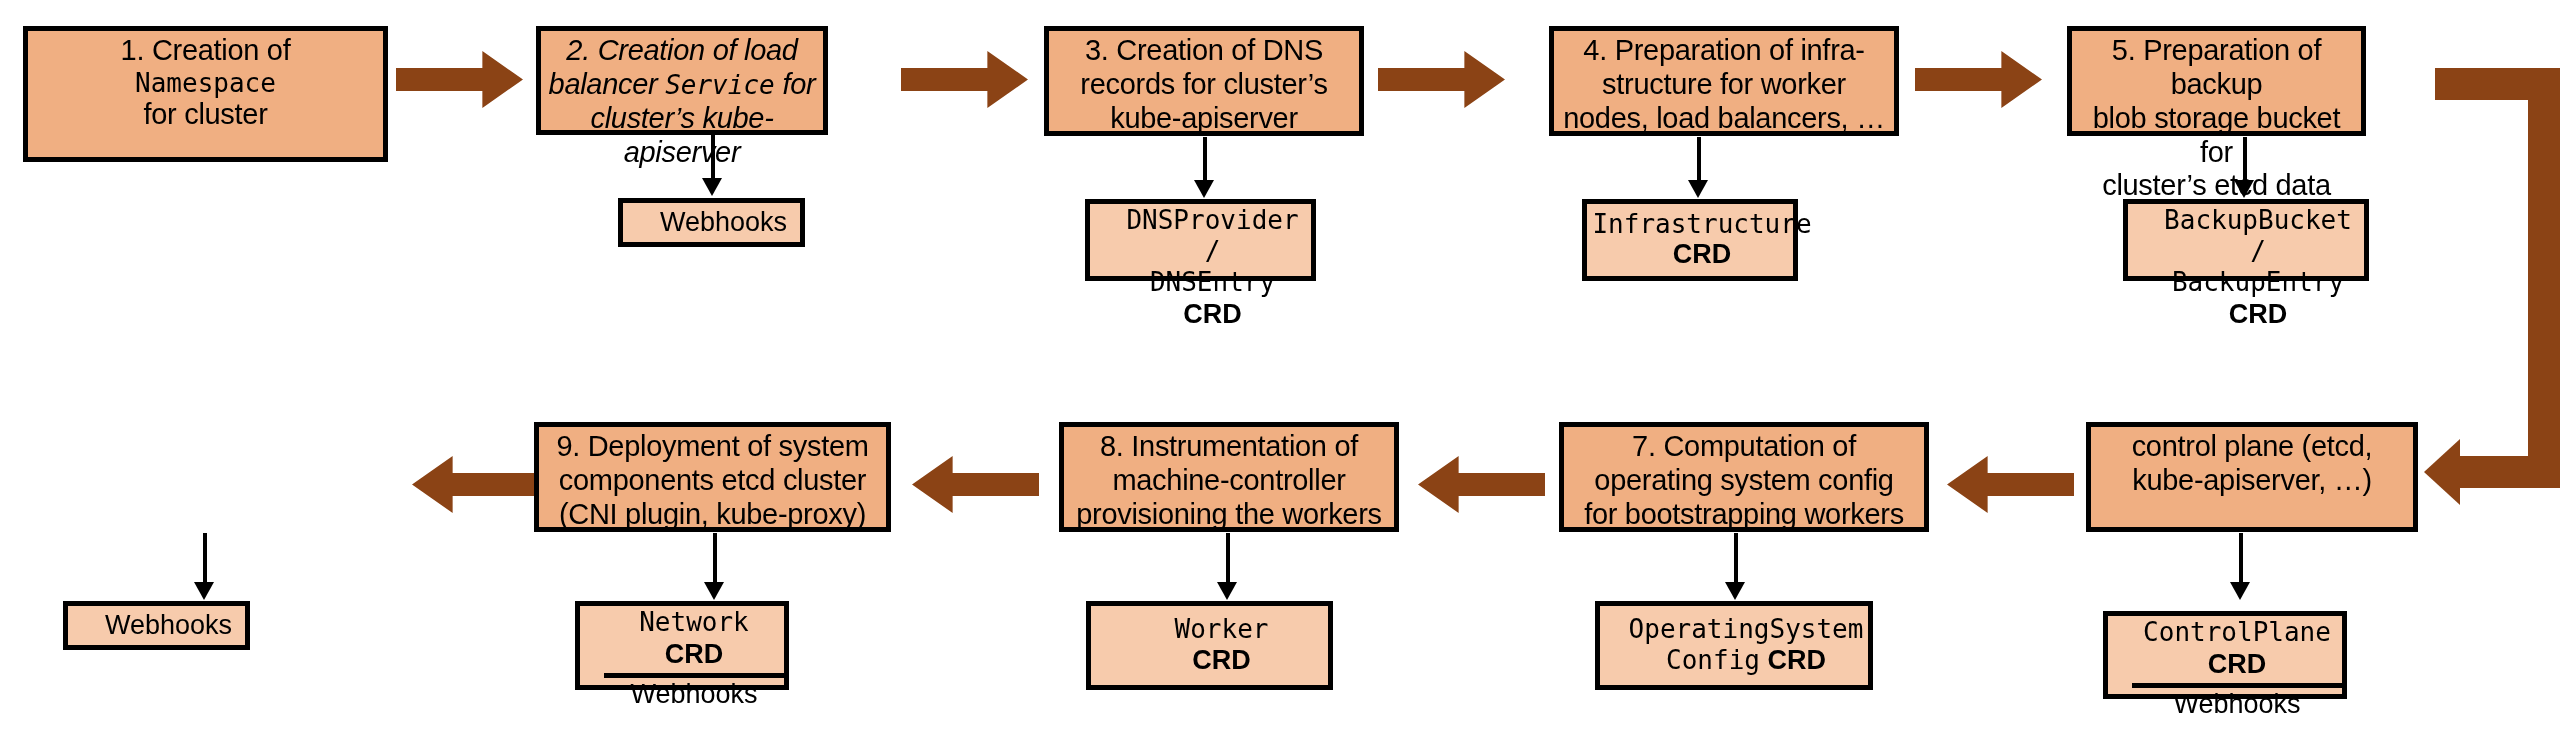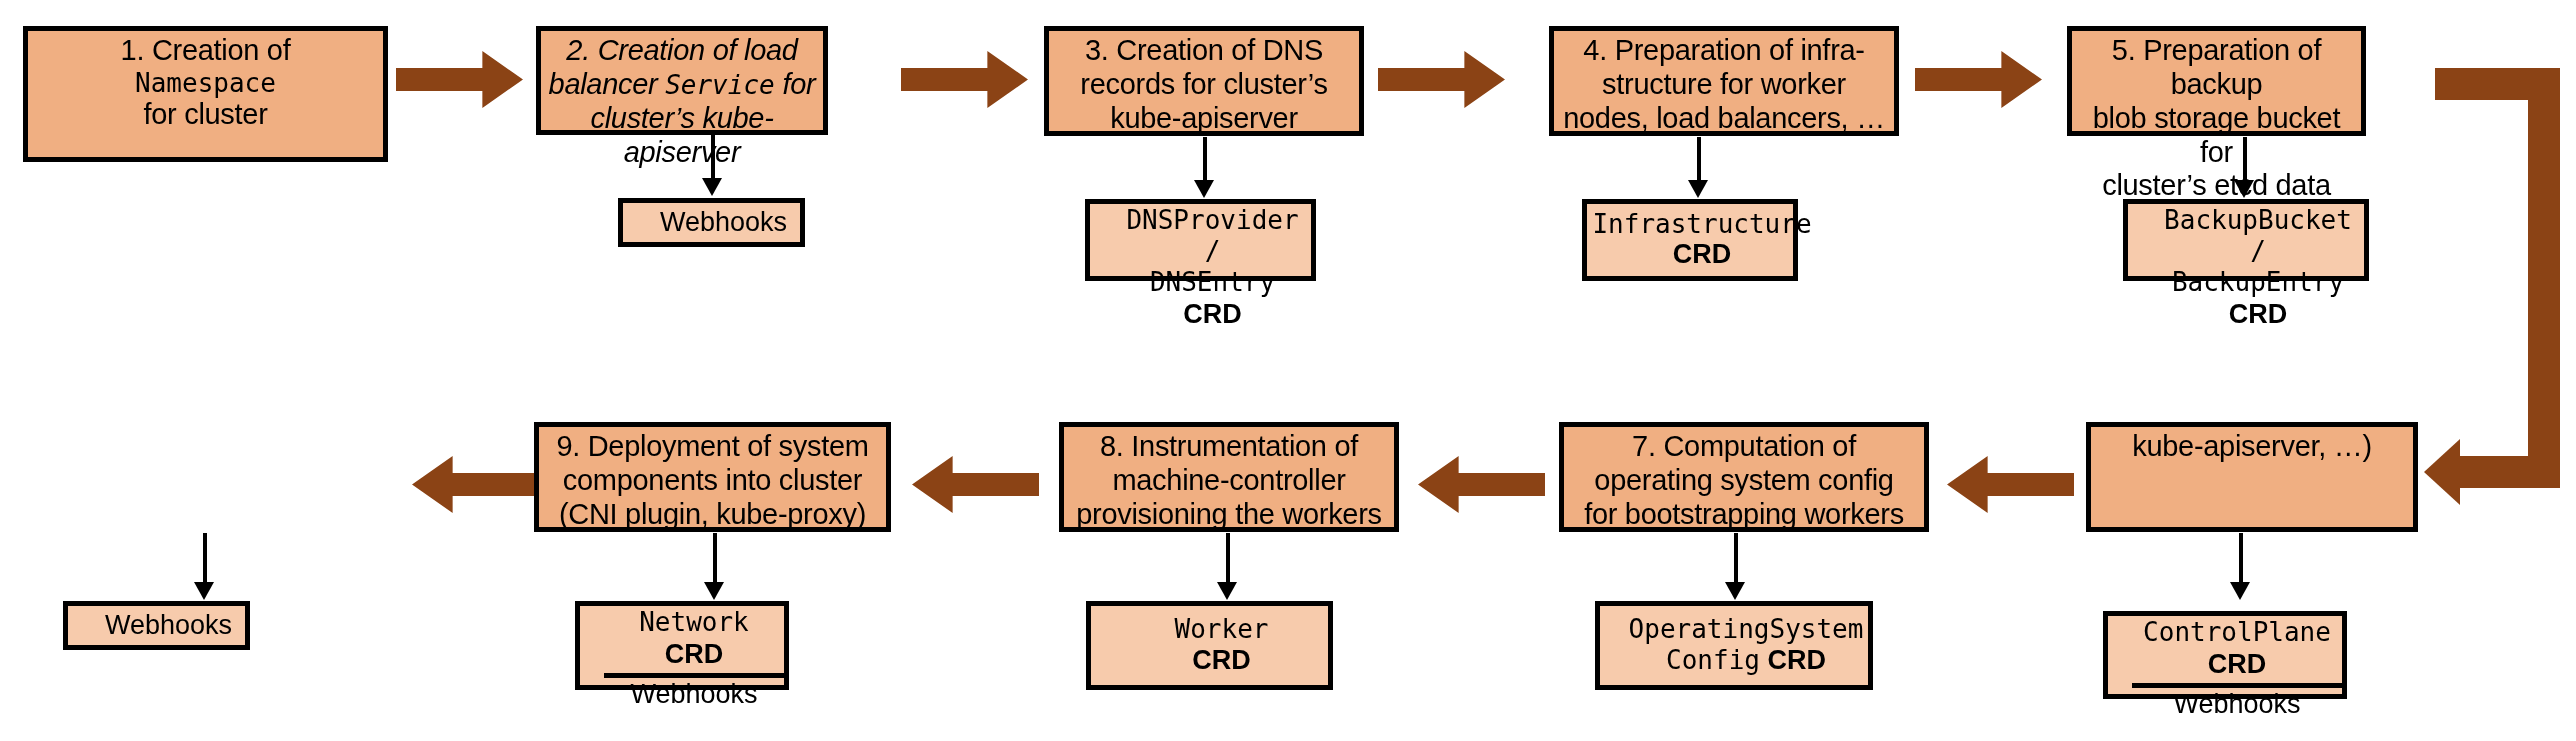--- a/index.html
+++ b/index.html
@@ -244,21 +244,21 @@
     <div class="artifact-row">
       <span>Webhooks</span>
     </div>
   </div>
 
   <div class="block-arrow-left" style="left:412px; top:456px; width:127px; height:57px;"></div>
 
   <div class="step-box" style="left:534px; top:422px; width:357px; height:110px;">
     <div class="txt">
       <div>9. Deployment of system</div>
-      <div>components into cluster</div>
+      <div>components etcd cluster</div>
       <div>(CNI plugin, kube-proxy)</div>
     </div>
   </div>
 
   <div class="thin-conn" style="left:713px; top:533px; height:68px;">
     <div class="stem" style="height:50px;"></div>
     <div class="head" style="top:49px;"></div>
   </div>
 
   <div class="artifact-box" style="left:575px; top:601px; width:214px; height:89px;">
@@ -315,20 +315,21 @@
         <div class="mono">OperatingSystem</div>
         <div><span class="mono">Config</span><span class="crd-tag"> CRD</span></div>
       </div>
     </div>
   </div>
 
   <div class="block-arrow-left" style="left:1947px; top:456px; width:127px; height:57px;"></div>
 
   <div class="step-box" style="left:2086px; top:422px; width:332px; height:110px;">
     <div class="txt">
+      <div>control plane (etcd,</div>
       <div>kube-apiserver, …)</div>
     </div>
   </div>
 
   <div class="thin-conn" style="left:2239px; top:533px; height:68px;">
     <div class="stem" style="height:50px;"></div>
     <div class="head" style="top:49px;"></div>
   </div>
 
   <div class="artifact-box" style="left:2103px; top:611px; width:244px; height:88px;">

